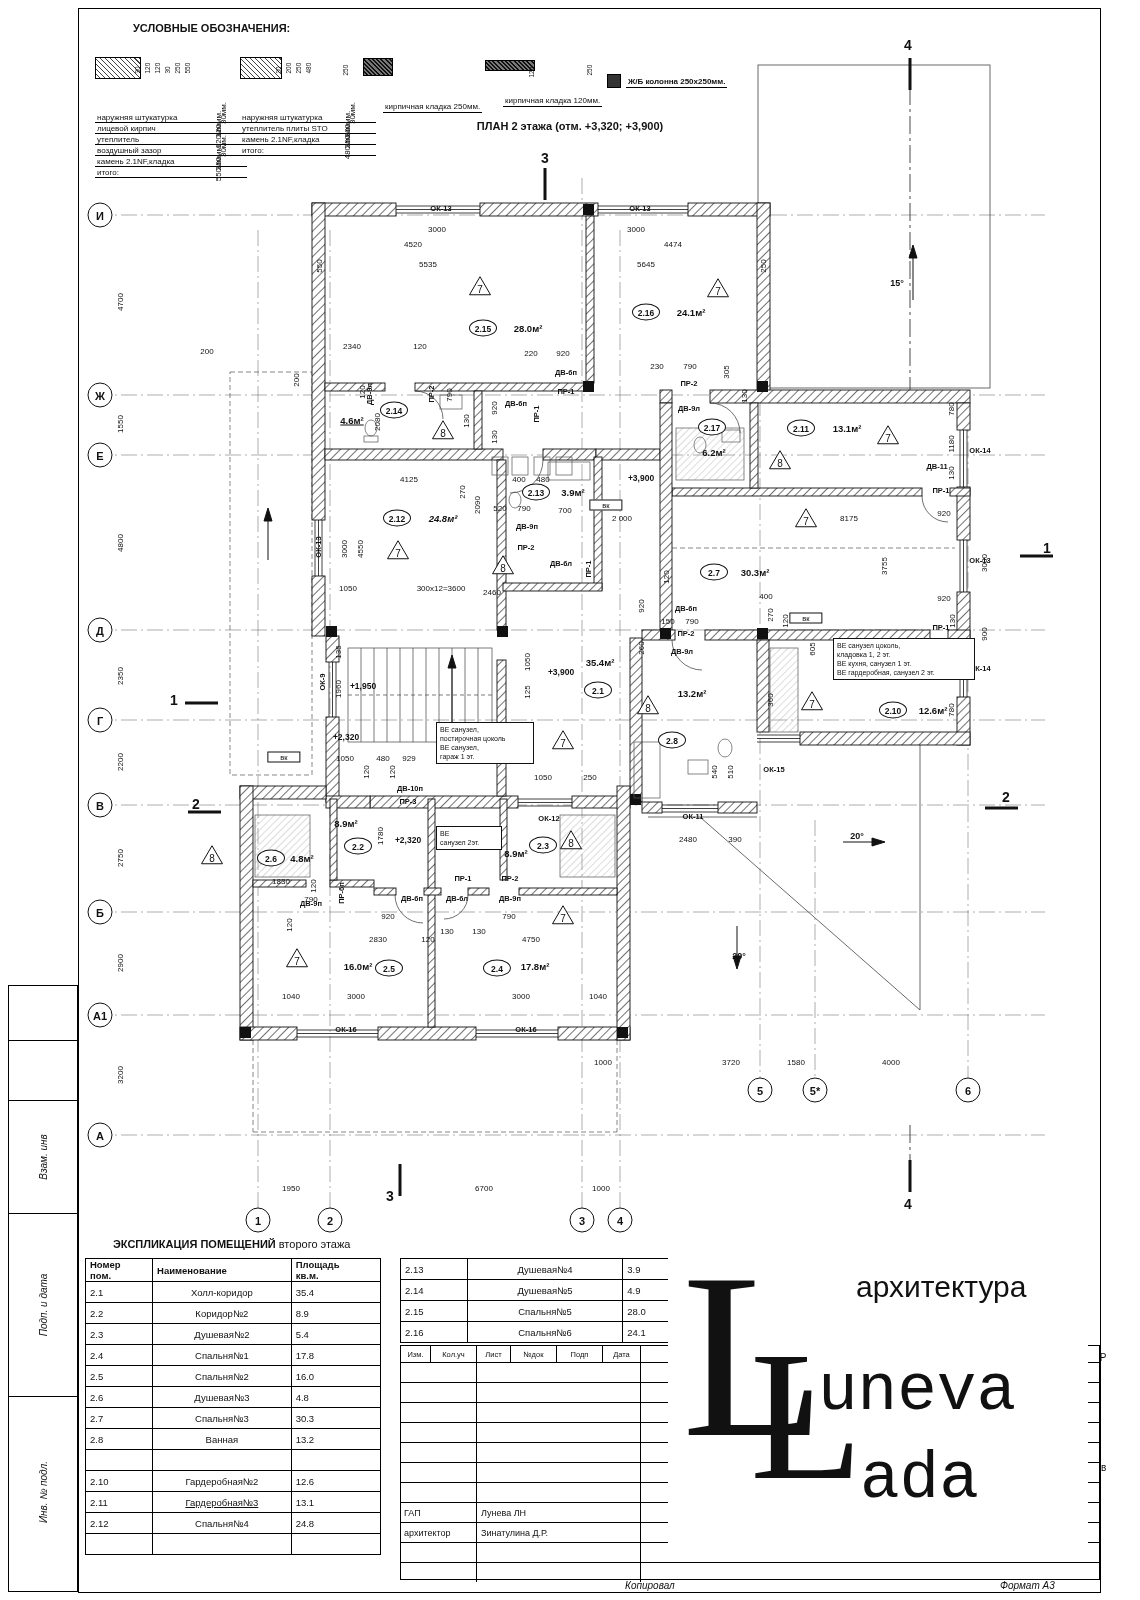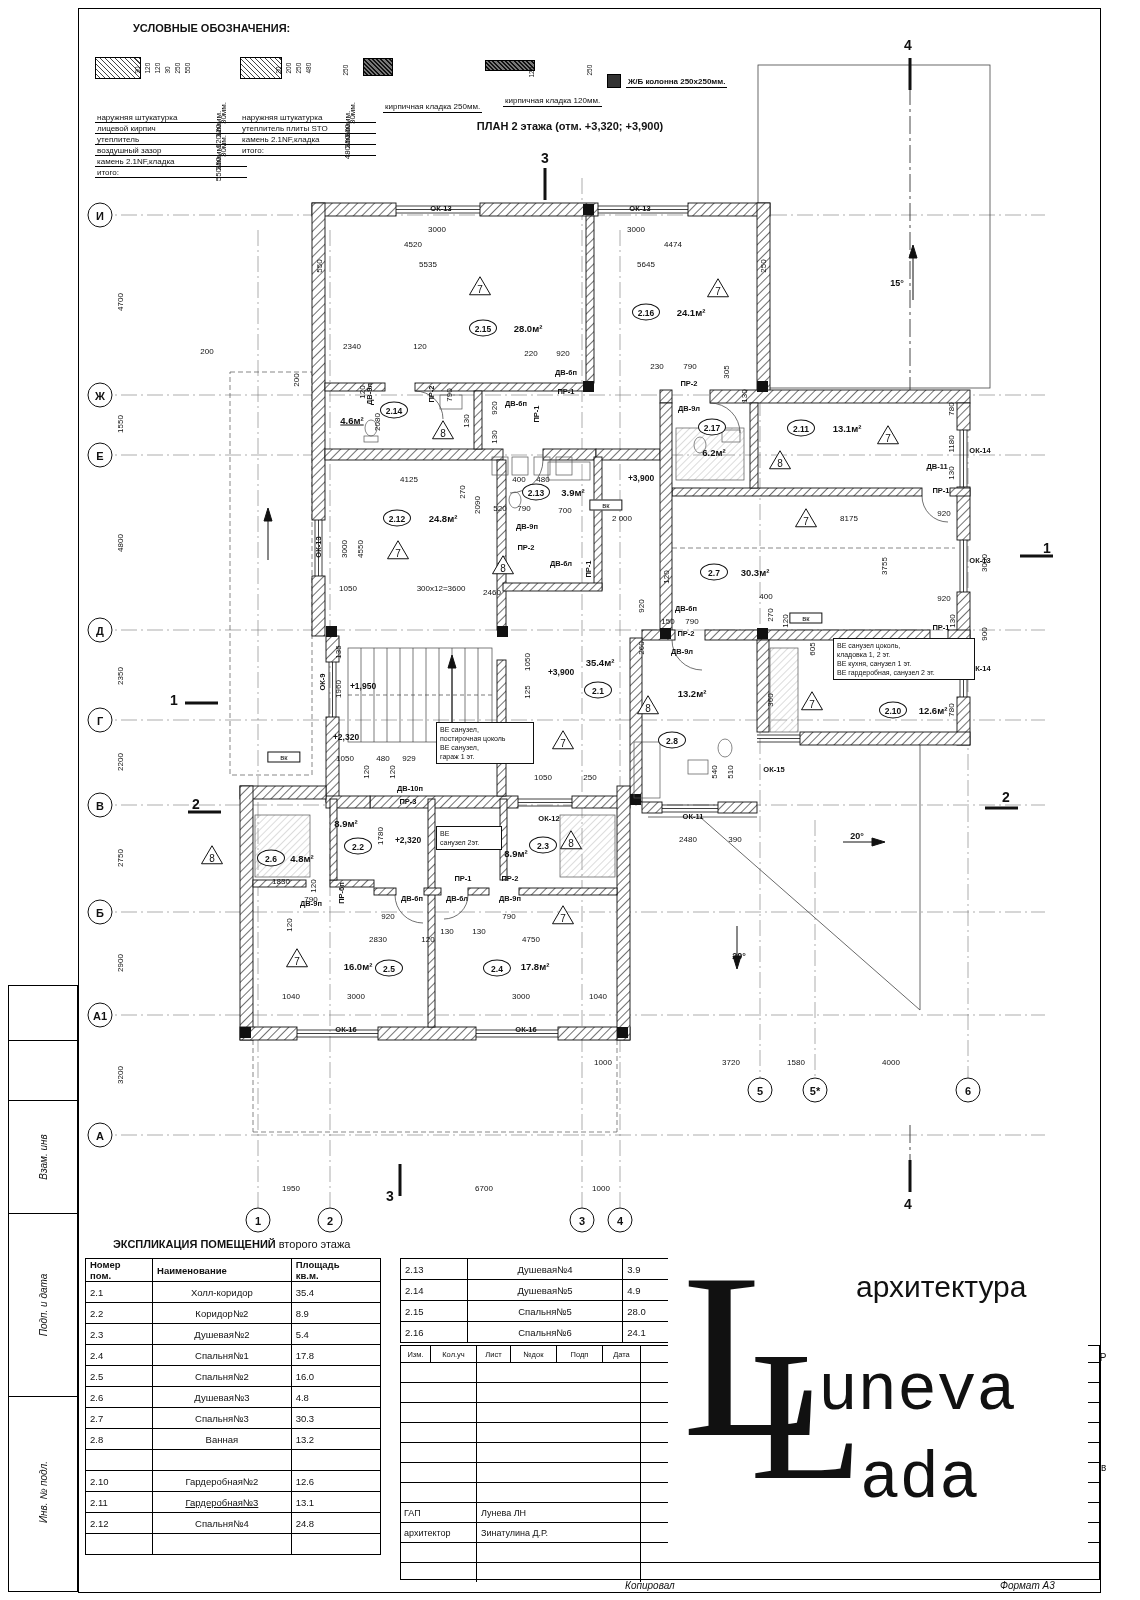--- a/index.html
+++ b/index.html
@@ -555,21 +555,21 @@
       <div class="pl area" style="left: 528px; top: 328px;">28.0м²</div>
       <div class="roomnum" style="left: 646px; top: 312px;">2.16</div>
       <div class="pl area" style="left: 691px; top: 312px;">24.1м²</div>
       <div class="roomnum" style="left: 394px; top: 410px;">2.14</div>
       <div class="pl area" style="left: 352px; top: 420px; text-decoration: underline;">4.6м²</div>
       <div class="roomnum" style="left: 712px; top: 427px;">2.17</div>
       <div class="pl area" style="left: 714px; top: 452px;">6.2м²</div>
       <div class="roomnum" style="left: 801px; top: 428px;">2.11</div>
       <div class="pl area" style="left: 847px; top: 428px;">13.1м²</div>
       <div class="roomnum" style="left: 397px; top: 518px;">2.12</div>
-      <div class="pl area" style="left: 443px; top: 518px;">24.8м²</div>
+      <div class="pl area" style="left: 443px; top: 518px; font-style: italic;">24.8м²</div>
       <div class="roomnum" style="left: 536px; top: 492px;">2.13</div>
       <div class="pl area" style="left: 573px; top: 492px;">3.9м²</div>
       <div class="roomnum" style="left: 714px; top: 572px;">2.7</div>
       <div class="pl area" style="left: 755px; top: 572px;">30.3м²</div>
       <div class="roomnum" style="left: 598px; top: 690px;">2.1</div>
       <div class="pl area" style="left: 600px; top: 662px;">35.4м²</div>
       <div class="roomnum" style="left: 672px; top: 740px;">2.8</div>
       <div class="pl area" style="left: 692px; top: 693px;">13.2м²</div>
       <div class="roomnum" style="left: 893px; top: 710px;">2.10</div>
       <div class="pl area" style="left: 933px; top: 710px;">12.6м²</div>

